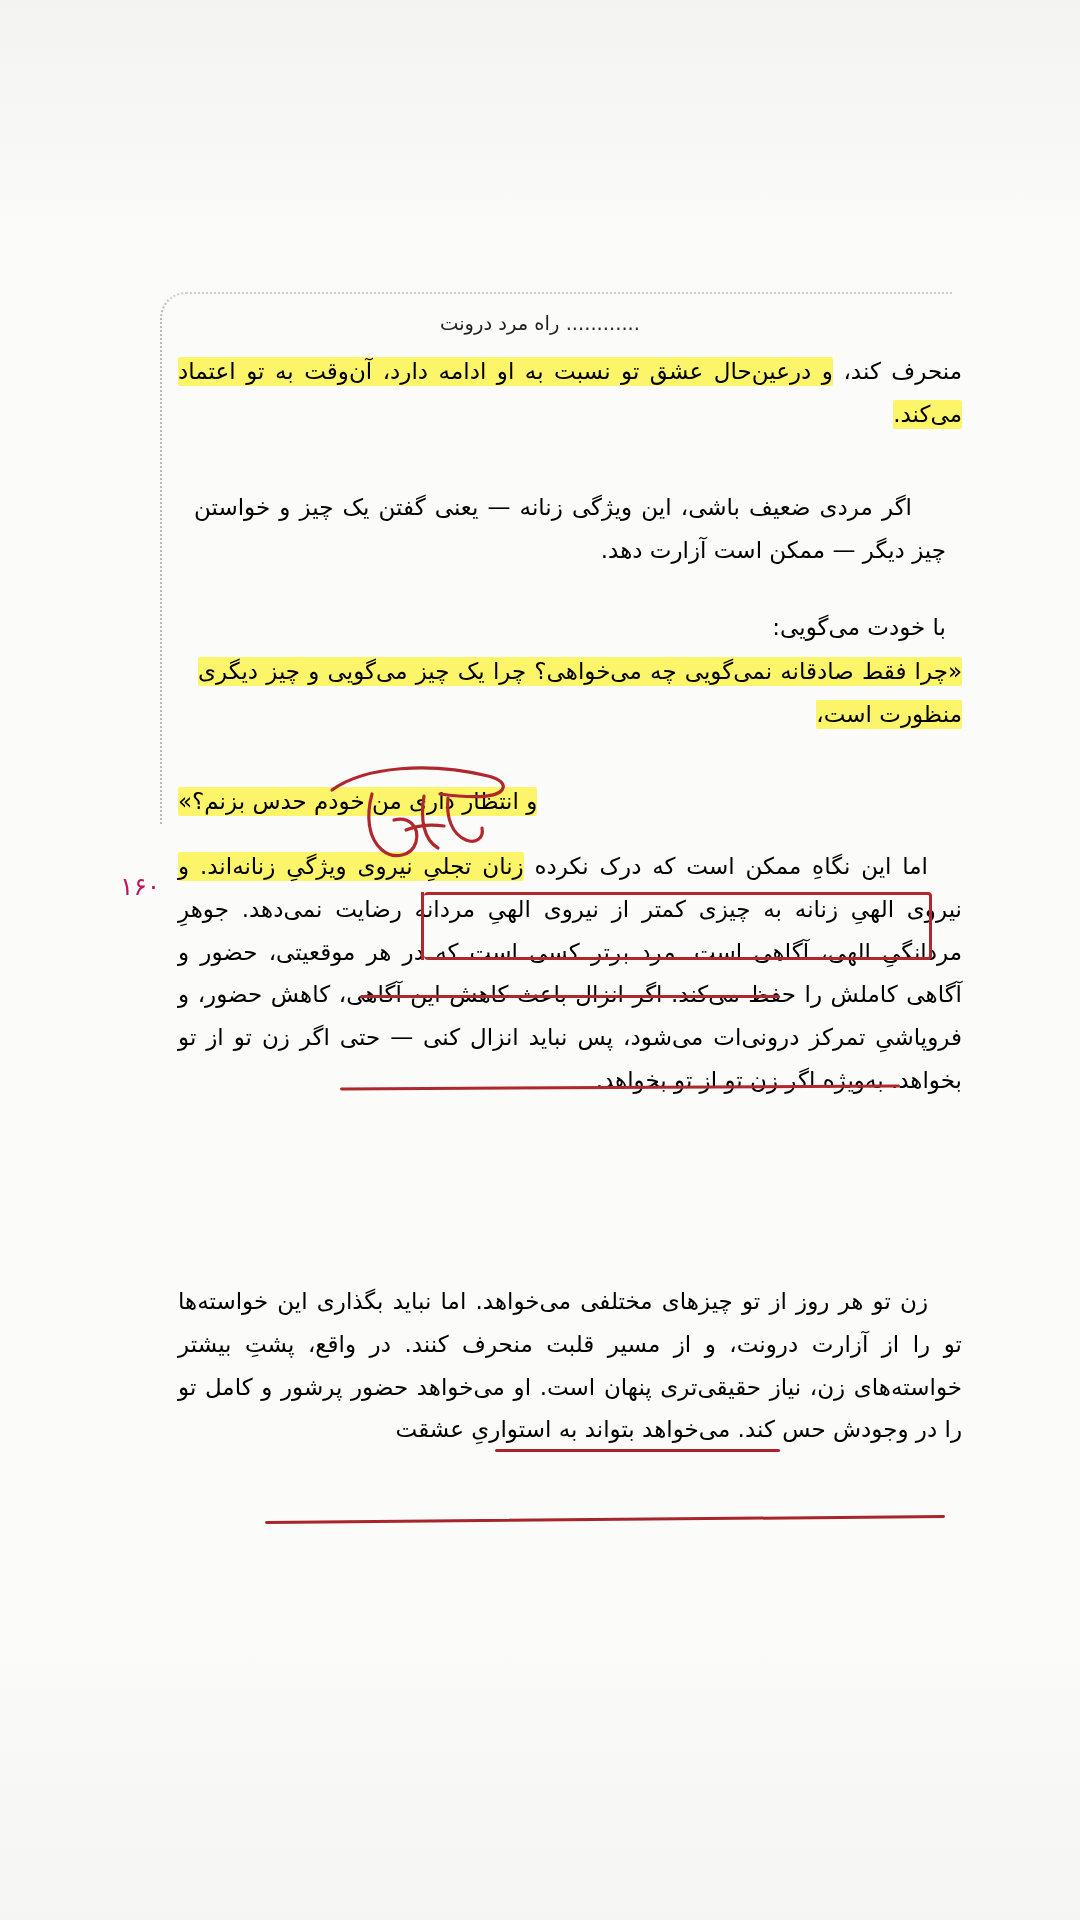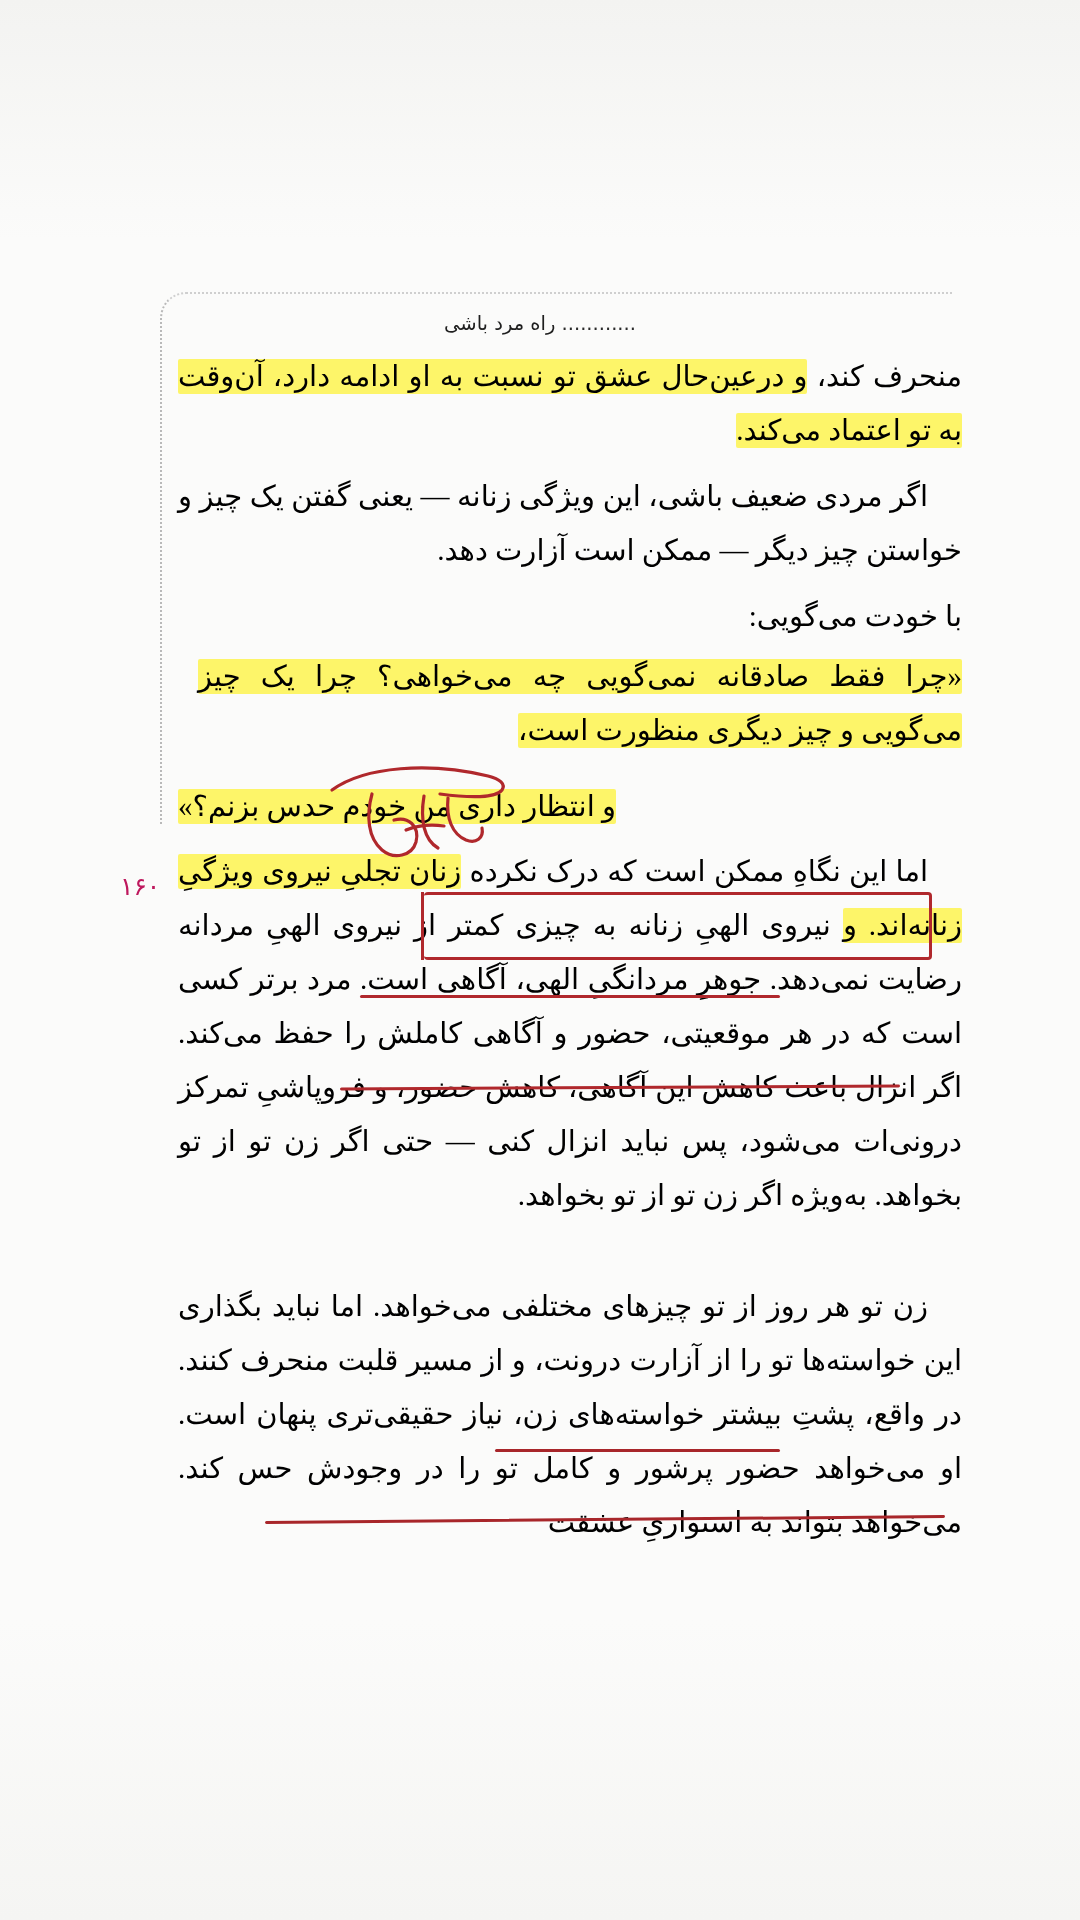--- a/index.html
+++ b/index.html
@@ -36,26 +36,25 @@
     letter-spacing: 0px;
     direction: rtl;
   }
   .running-head .dots {
     letter-spacing: 2px;
     color: #2a2a2a;
   }
 
   p.para {
     margin: 0 0 30px 0;
-    font-size: 29px;
+    font-size: 23px;
     line-height: 1.86;
     text-align: justify;
     text-justify: inter-word;
     direction: rtl;
-    font-family: Liberation Serif, serif;
   }
   p.para.indent { text-indent: 34px; }
 
   .hl {
     background: #fdf569;
     padding: 1px 0 2px 0;
     border-radius: 2px;
     box-decoration-break: clone;
     -webkit-box-decoration-break: clone;
   }
@@ -152,39 +151,39 @@
 
 <div id="page">
 
   <div class="scan-shadow-top"></div>
   <div class="scan-shadow-bottom"></div>
 
   <div class="page-edge"></div>
 
   <div class="running-head">
     <span class="dots">............</span>
-    <span>راه مرد باشی</span>
+    <span>راه مرد درونت</span>
   </div>
 
   <div class="page-number">۱۶۰</div>
 
   <div class="content">
 
     <div class="blk" id="blk-p1">
       <p class="para" style="margin:0;">
         <span>منحرف کند، </span><span class="hl">و درعین‌حال عشق تو نسبت به او ادامه دارد، آن‌وقت به تو اعتماد می‌کند.</span>
       </p>
     </div>
 
     <div class="blk" id="blk-p2">
-      <p class="para indent" style="margin:0;">اگر مردی ضعیف باشی، این ویژگی زنانه — یعنی گفتن یک چیز و خواستن چیز دیگر — ممکن است آزارت دهد.</p>
+      <p class="para indent" style="margin:16px;">اگر مردی ضعیف باشی، این ویژگی زنانه — یعنی گفتن یک چیز و خواستن چیز دیگر — ممکن است آزارت دهد.</p>
     </div>
 
     <div class="blk" id="blk-p3">
-      <p class="para" style="margin:0;">با خودت می‌گویی:</p>
+      <p class="para" style="margin:16px;">با خودت می‌گویی:</p>
     </div>
 
     <div class="blk" id="blk-quote">
       <p class="para" style="margin:0;">
         <span class="hl">«چرا فقط صادقانه نمی‌گویی چه می‌خواهی؟ چرا یک چیز می‌گویی و چیز دیگری منظورت است،</span>
       </p>
     </div>
 
     <div class="blk" id="blk-quote2">
       <p class="para q-line end" style="margin:0;">

